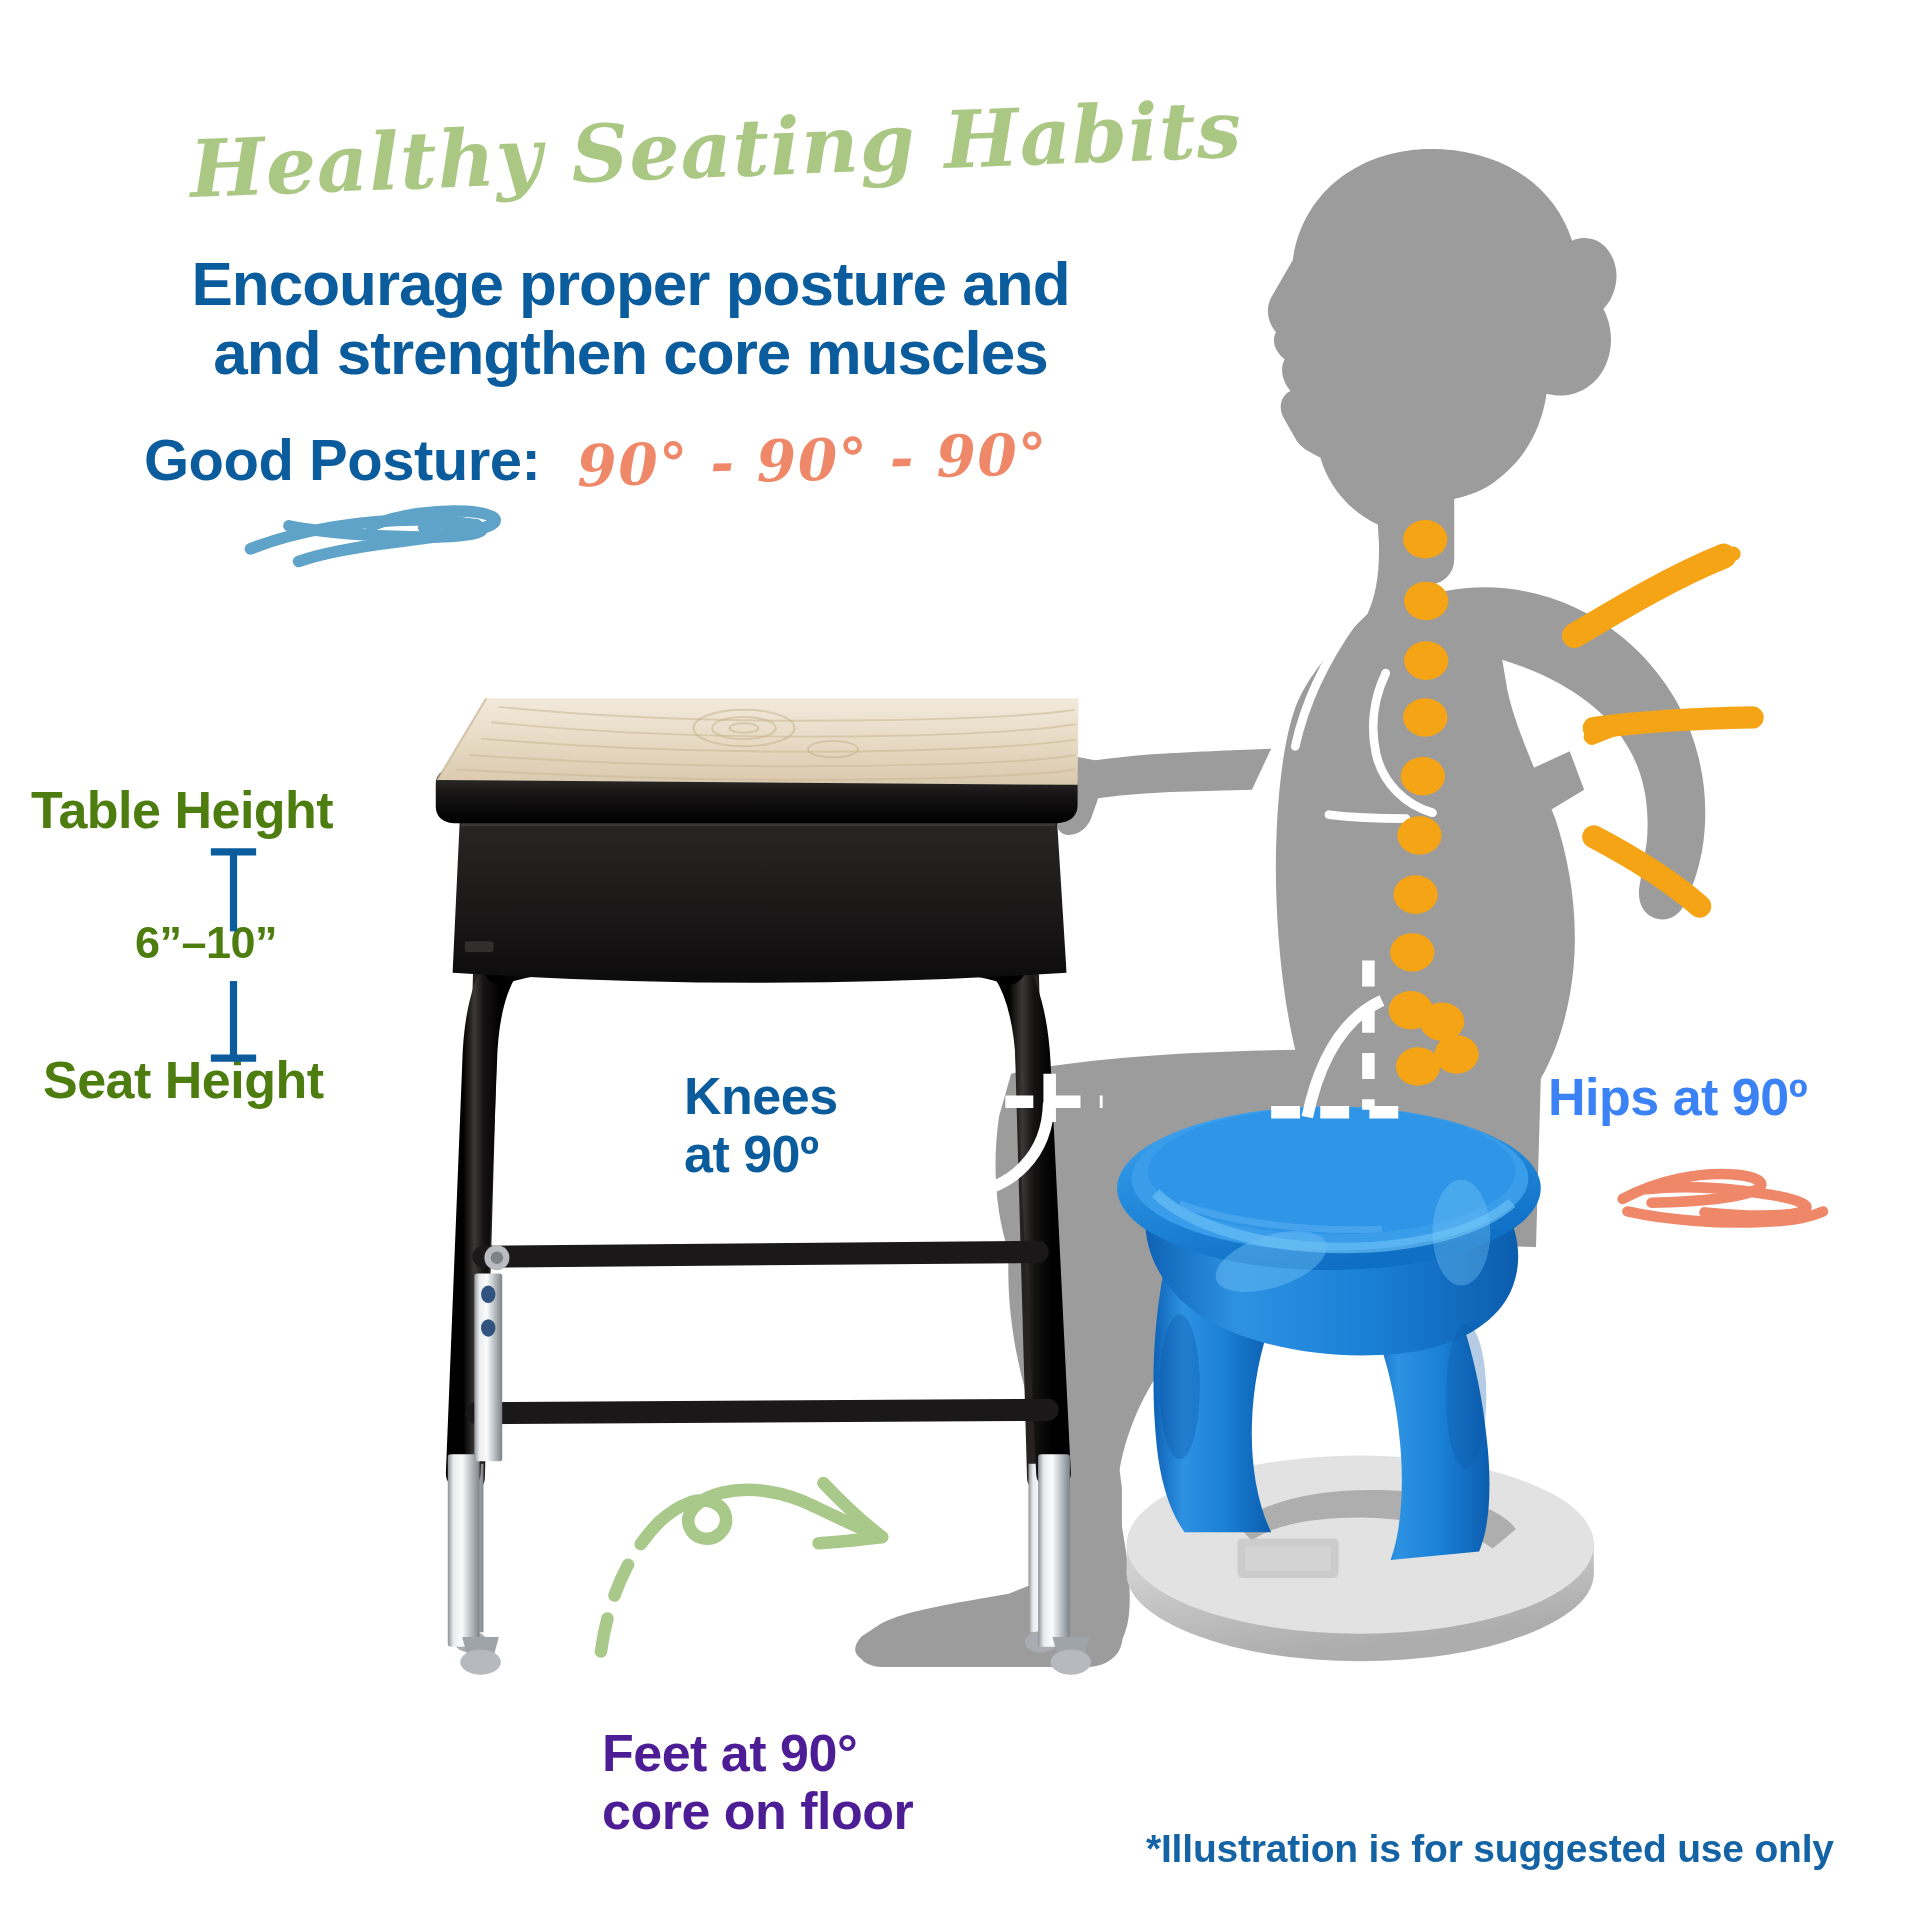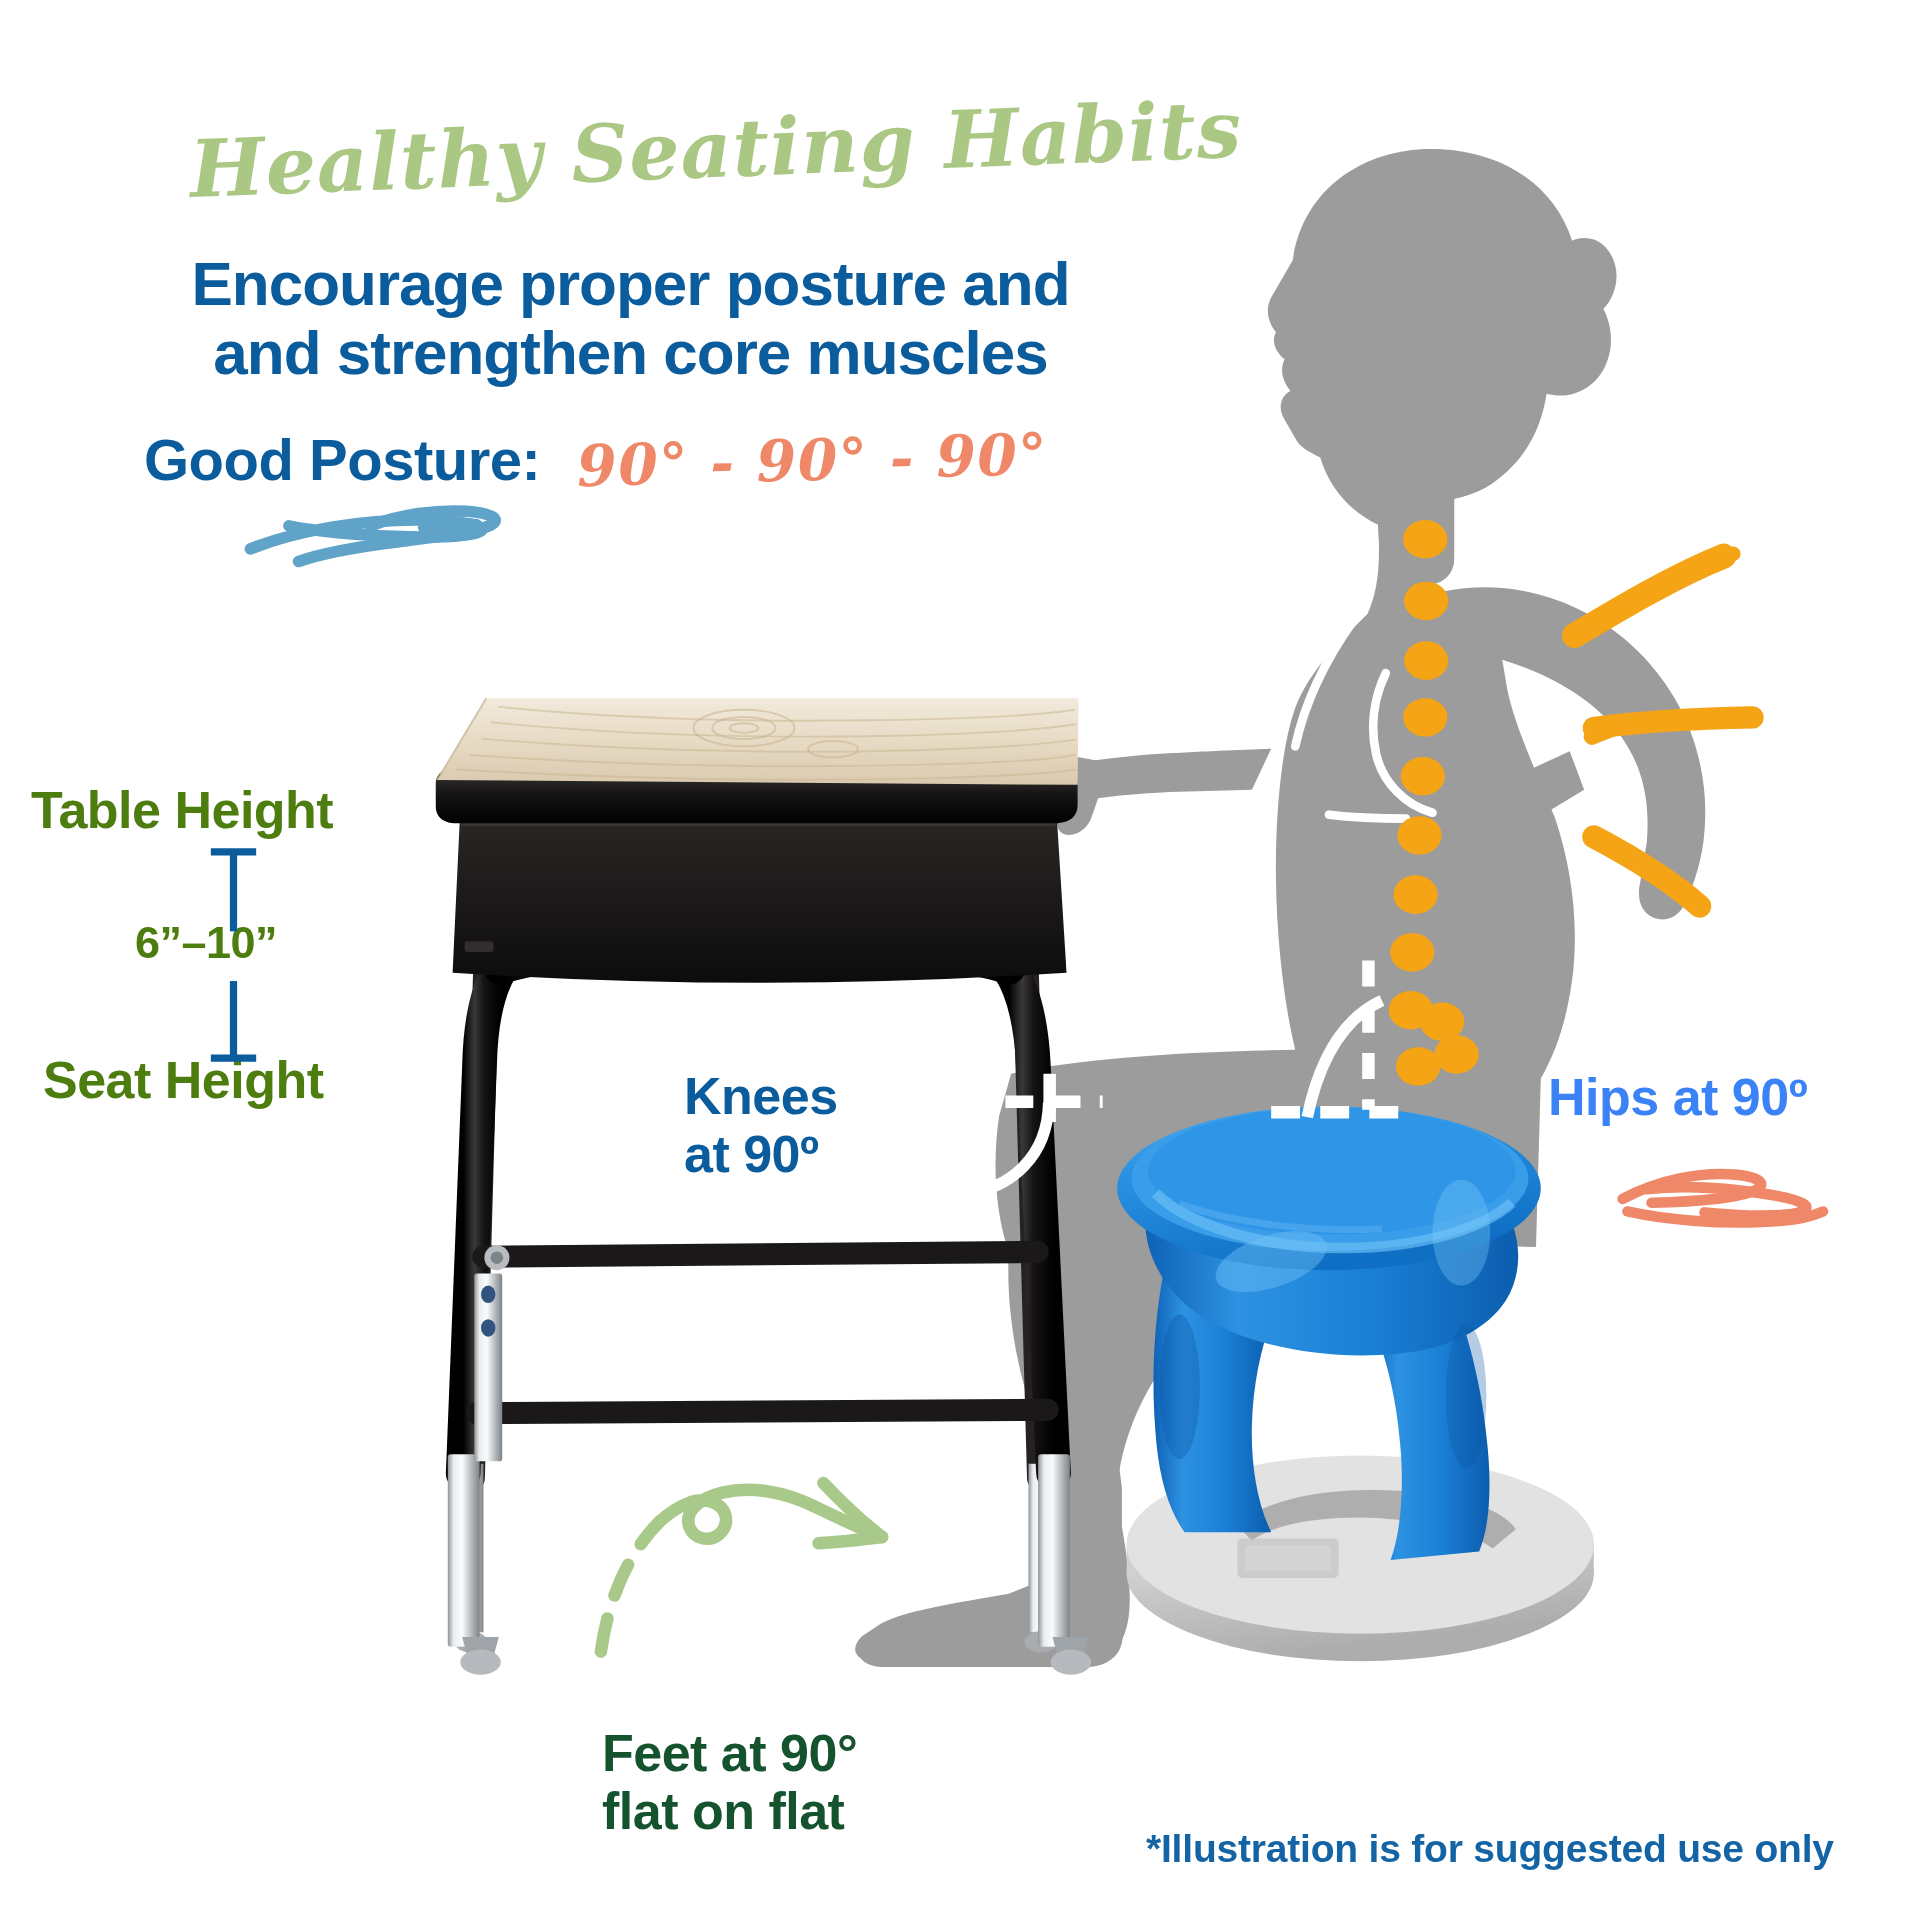--- a/index.html
+++ b/index.html
@@ -51,21 +51,21 @@
     font-size:52px; font-weight:700; color:#0B5C9C;
     line-height:1.12; text-align:left; letter-spacing:-0.5px;
   }
   .hips-label{
     position:absolute; left:1548px; top:1067px;
     font-size:52px; font-weight:700; color:#3b82f6;
     letter-spacing:-0.5px; white-space:nowrap;
   }
   .feet-label{
     position:absolute; left:602px; top:1724px;
-    font-size:52px; font-weight:700; color:#14532d;
+    font-size:52px; font-weight:700; color:#4c1d95;
     line-height:1.12; letter-spacing:-0.5px;
   }
   .disclaimer{
     position:absolute; left:1146px; top:1827px;
     font-size:39px; font-weight:700; color:#1464A5;
     letter-spacing:-0.2px; white-space:nowrap;
   }
 
   
   #measure-bar{ position:absolute; left:202px; top:847px; width:63px; height:217px; }
@@ -470,19 +470,19 @@
 
   <div class="knees-label">
     <div>Knees</div>
     <div>at 90º</div>
   </div>
 
   <div class="hips-label">Hips at 90º</div>
 
   <div class="feet-label">
     <div>Feet at 90°</div>
-    <div>flat on flat</div>
+    <div>core on floor</div>
   </div>
 
   <div class="disclaimer">*Illustration is for suggested use only</div>
 
 </div>
 
 
 </body></html>

